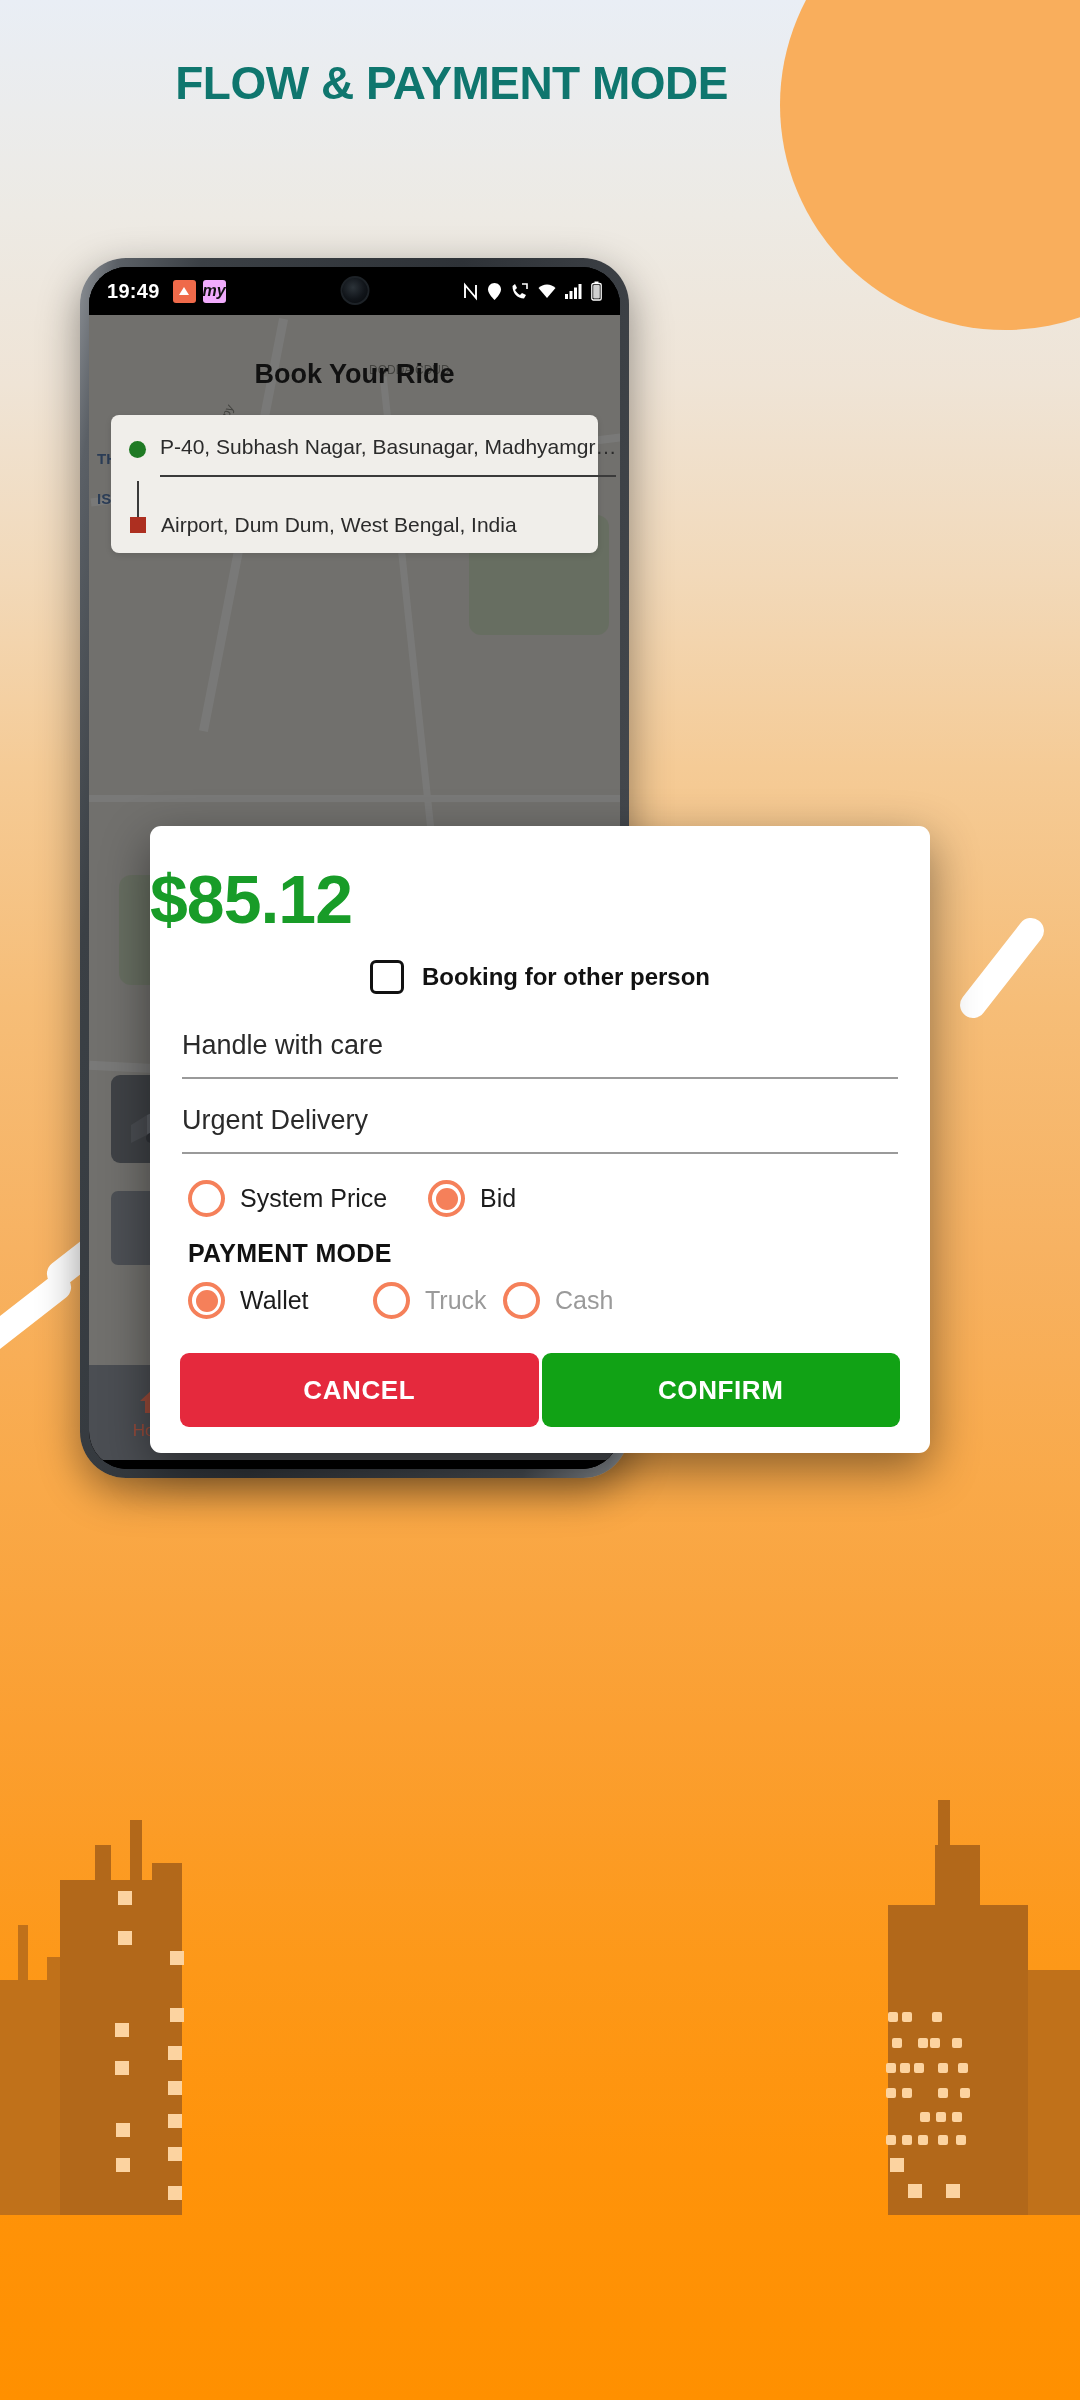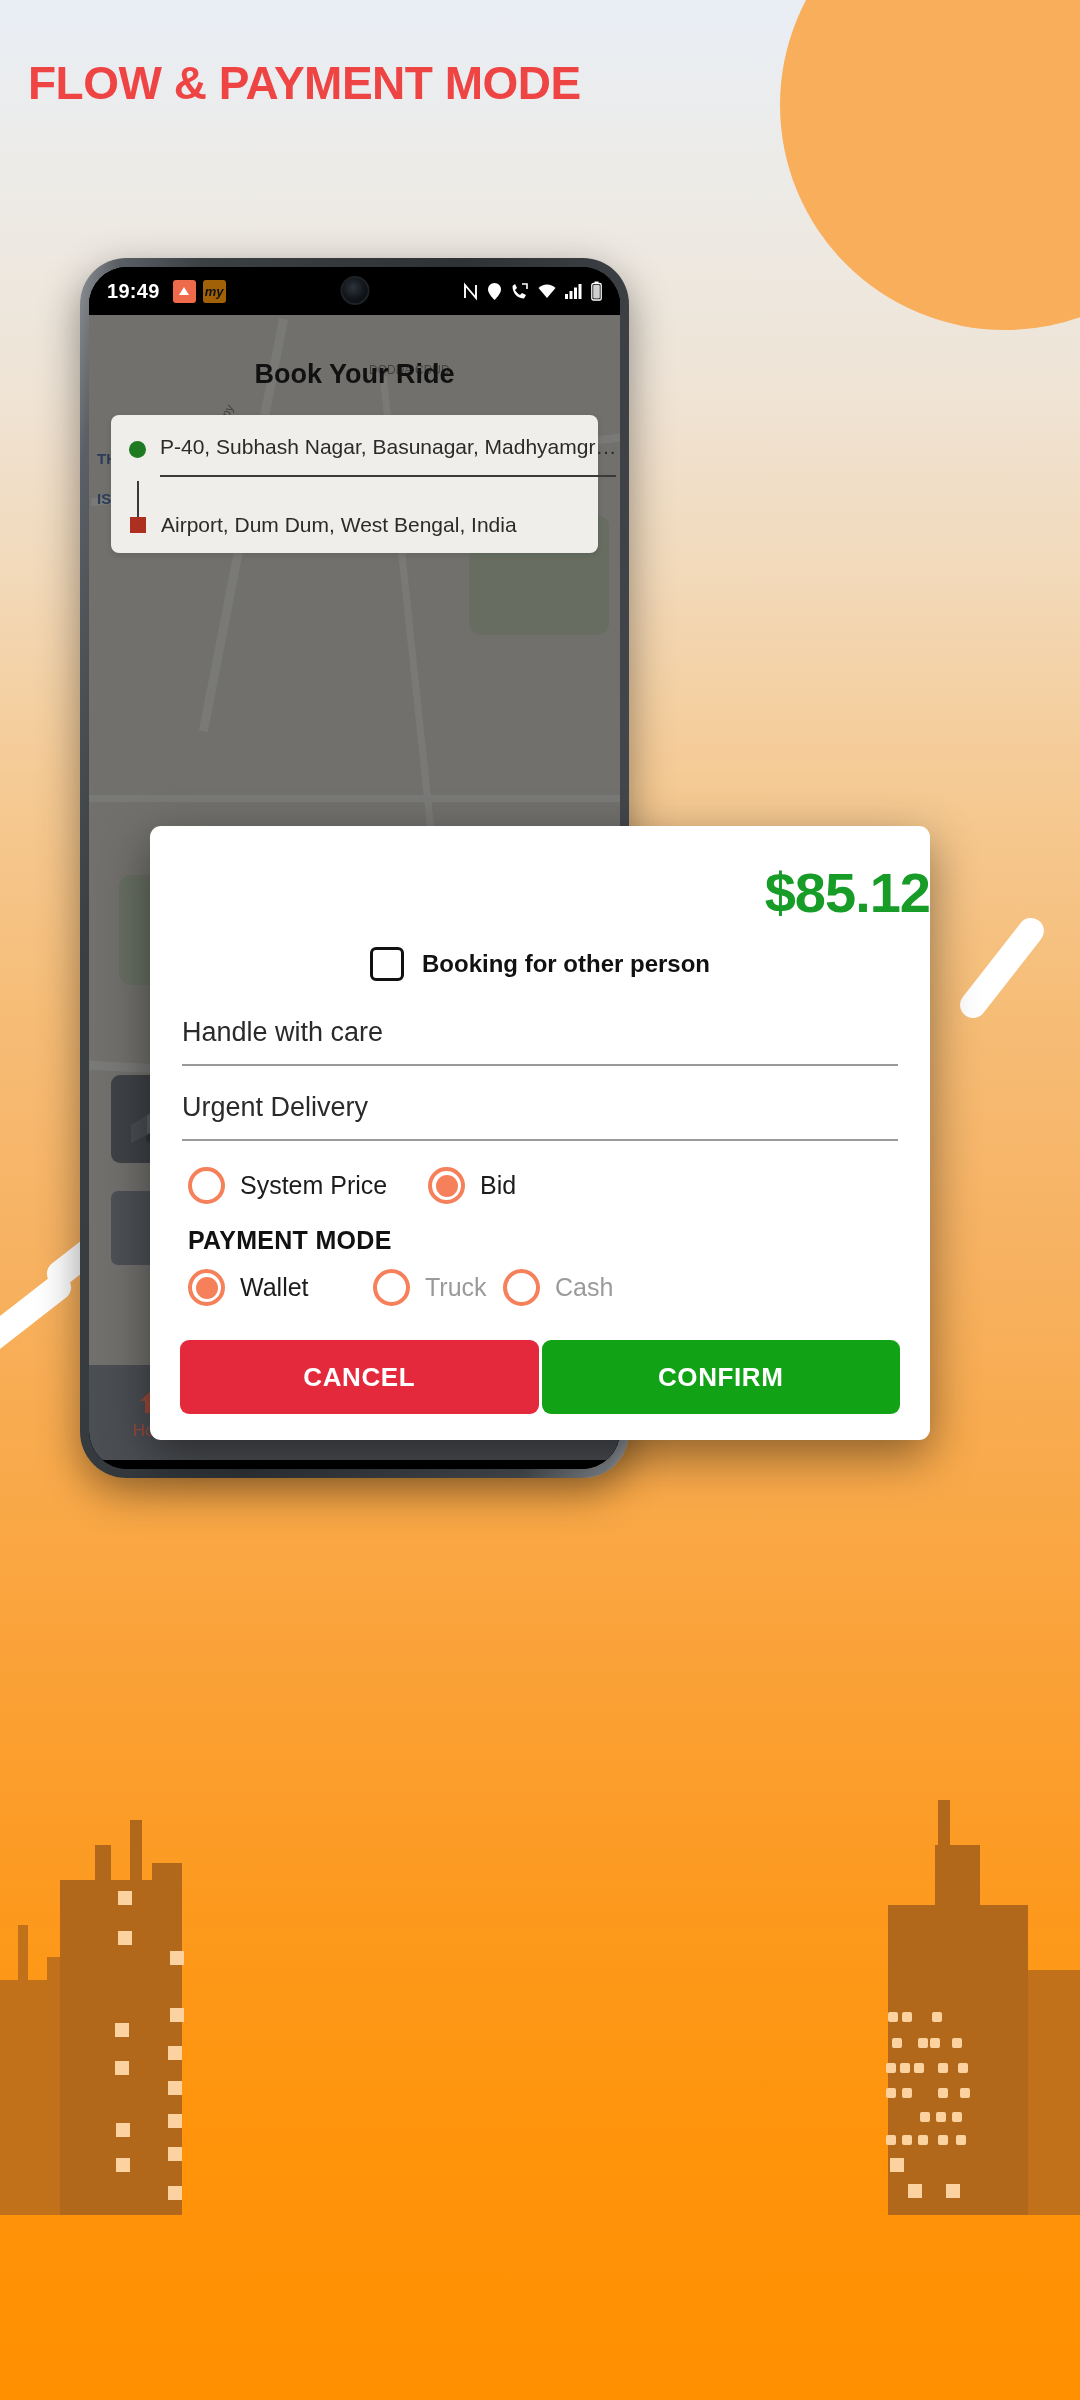--- a/index.html
+++ b/index.html
@@ -53,21 +53,21 @@
     z-index:6;
   }
   .headline .l1, .headline .l2 {
     font-weight:bold;
     font-size:46px;
     letter-spacing:-0.5px;
     line-height:1.13;
     font-family:"Liberation Sans", sans-serif;
   }
   .headline .l1 { color:#0a0a0a; }
-  .headline .l2 { color:#ef4444; }
+  .headline .l2 { color:#0f766e;text-align:right; }
 
   
   .phone {
     position:absolute;
     left:80px; top:258px;
     width:549px; height:1220px;
     z-index:5;
   }
   .phone-frame {
     position:absolute; inset:0;
@@ -98,21 +98,21 @@
     color:#fff;
   }
   .sb-time { font-size:20px; font-weight:bold; letter-spacing:.3px; }
   .sb-apps { display:flex; gap:7px; margin-left:13px; align-items:center; }
   .sb-app {
     width:23px; height:23px; border-radius:3px;
     display:flex; align-items:center; justify-content:center;
     font-size:9px; font-weight:bold; overflow:hidden;
   }
   .sb-app.a1 { background:#ef6a4a; color:#fff; }
-  .sb-app.a2 { background:#a16207; color:#111; font-style:italic; font-size:13px; }
+  .sb-app.a2 { background:#f0abfc; color:#111; font-style:italic; font-size:16px; }
   .sb-notch {
     position:absolute; left:50%; top:9px; transform:translateX(-50%);
     width:29px; height:29px; border-radius:50%;
     background:radial-gradient(circle at 42% 38%, #2c3339 0%, #11151a 55%, #05070a 100%);
     border:2px solid #1d2227;
   }
   .sb-right { margin-left:auto; display:flex; align-items:center; gap:8px; }
   .sb-ico { display:block; }
 
   
@@ -222,22 +222,22 @@
     left:150px; top:826px;
     width:780px;
     background:#fff;
     border-radius:11px;
     z-index:20;
     box-shadow:0 16px 48px rgba(0,0,0,.45);
     padding:0 0 20px 0;
     overflow:hidden;
   }
   .dlg-price {
-    text-align:right;
-    font-size:56px; font-weight:bold;
+    text-align:left;
+    font-size:68px; font-weight:bold;
     color:#189c28;
     padding:34px 0 8px 0;
     letter-spacing:-1px;
   }
   .dlg-check {
     display:flex; align-items:center; justify-content:center;
     gap:18px; padding:14px 0 22px 0;
   }
   .cbox {
     width:34px; height:34px;

